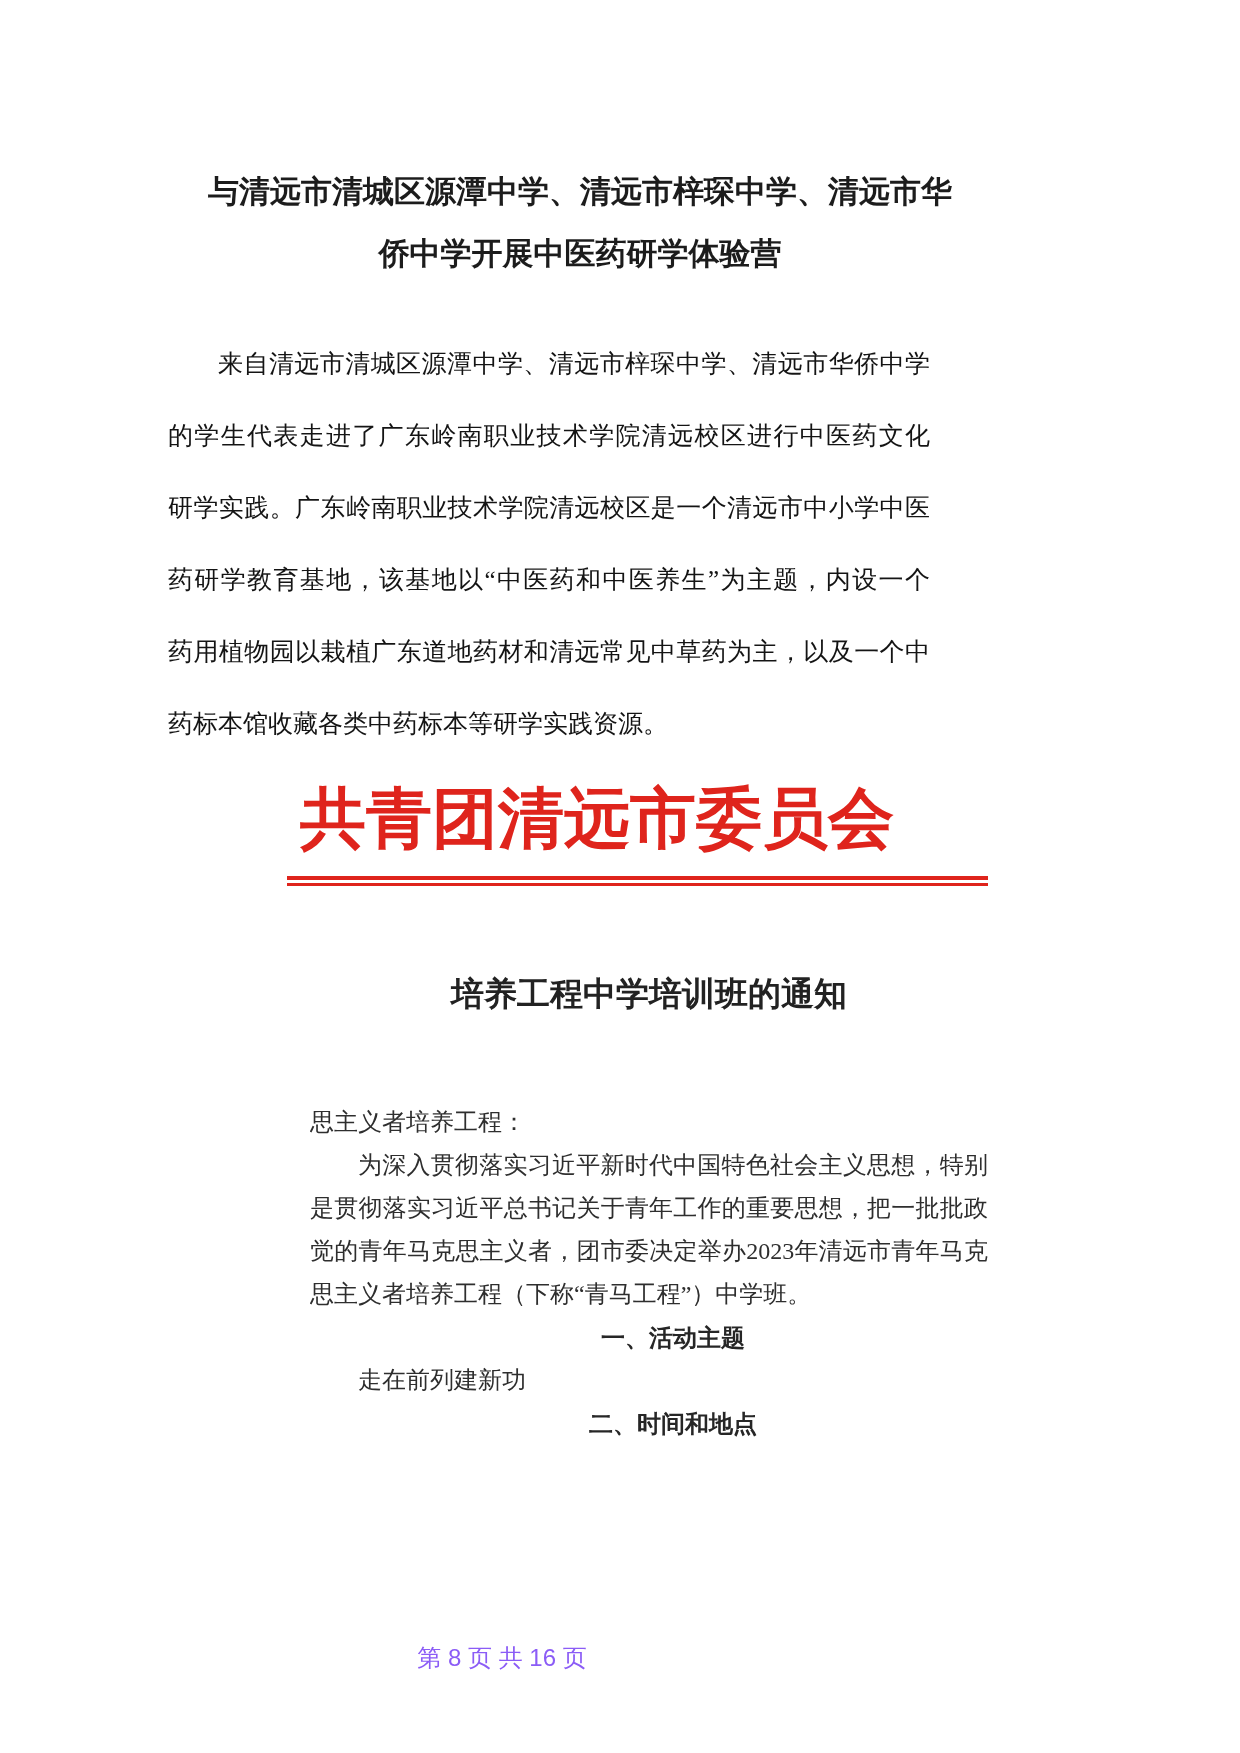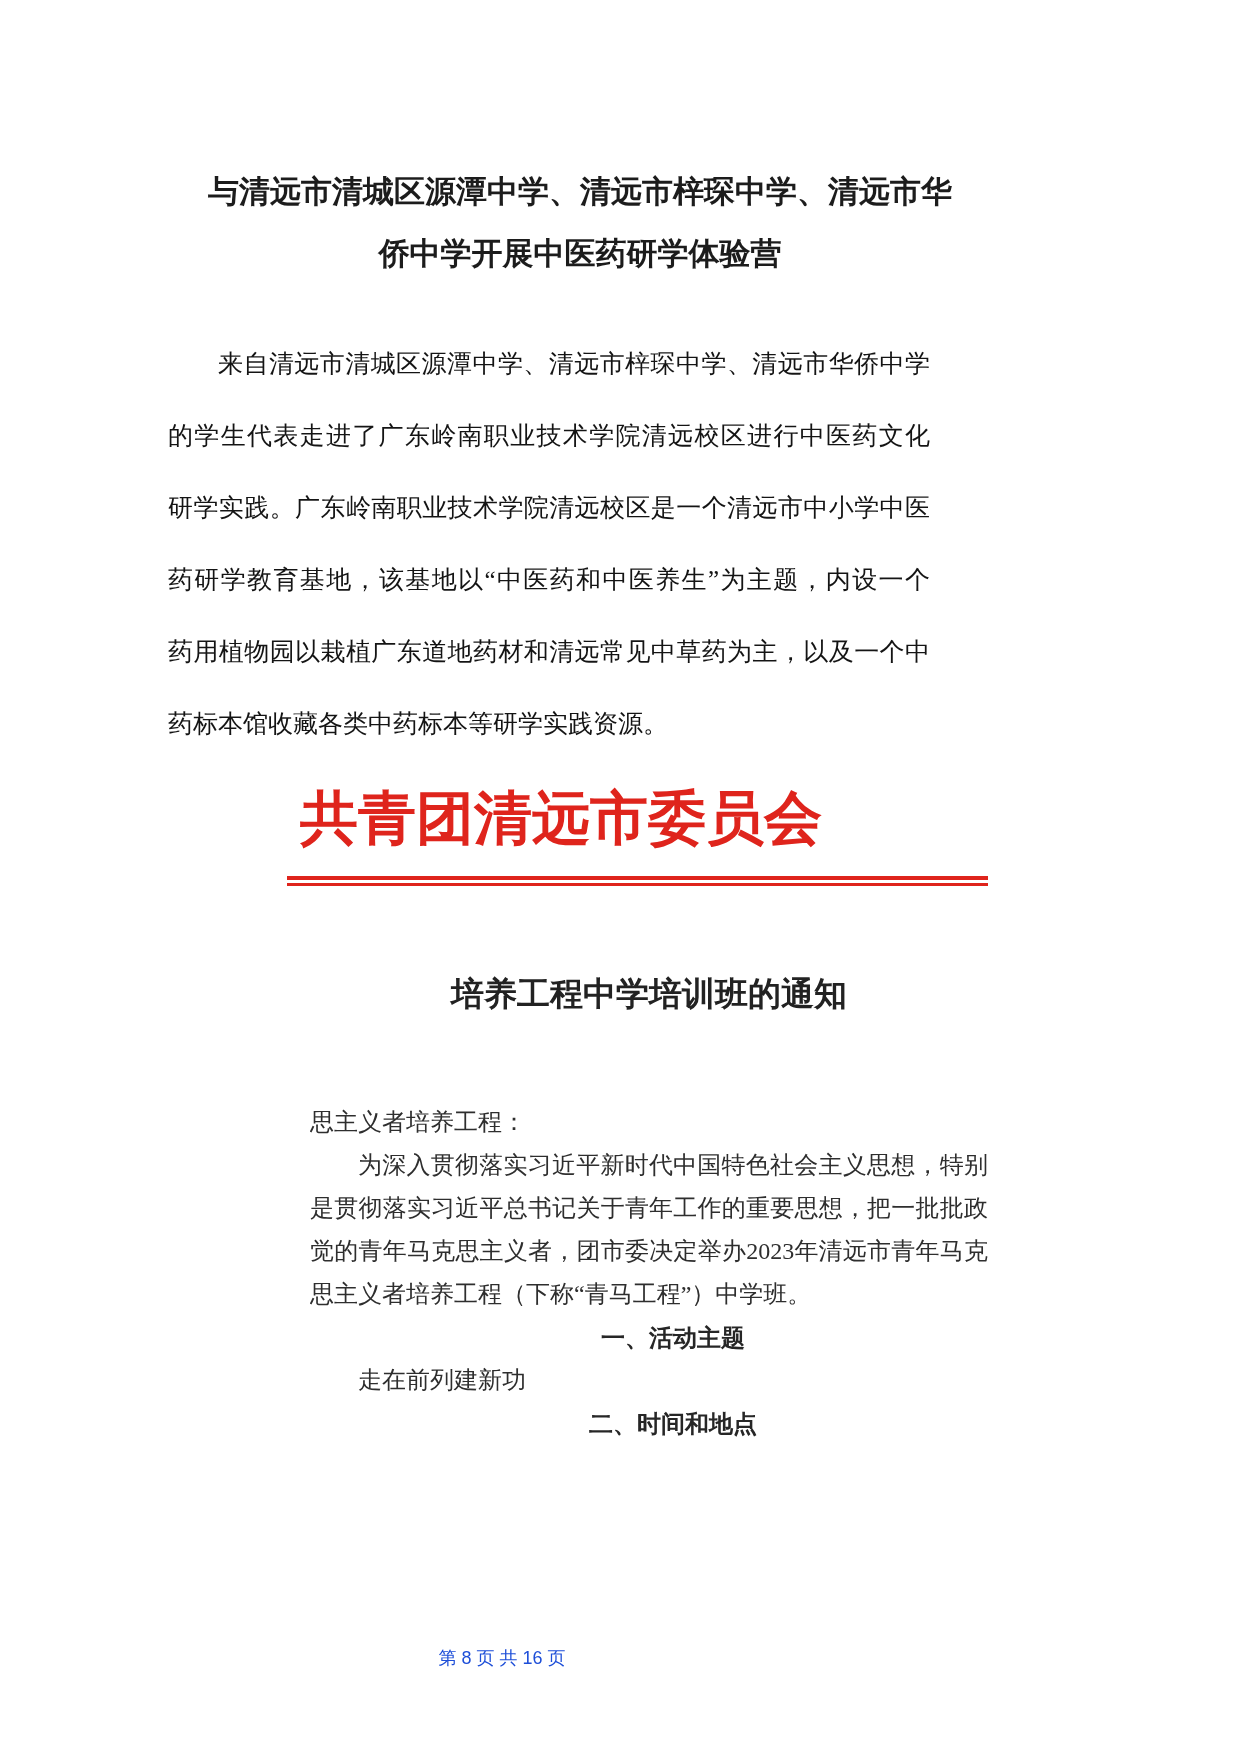--- a/index.html
+++ b/index.html
@@ -44,21 +44,21 @@
 
   
   .letterhead-name {
     position: absolute;
     top: 756px;
     left: 300px;
     width: 650px;
     white-space: nowrap;
     font-family: "Liberation Serif", serif;
     font-weight: bold;
-    font-size: 58px;
+    font-size: 66px;
     line-height: 84px;
     letter-spacing: 0px;
     color: #df241c;
   }
   .letterhead-rule {
     position: absolute;
     top: 855px;
     left: 287px;
     width: 701px;
     height: 3px;
@@ -107,23 +107,23 @@
   .notice-theme { text-indent: 2em; }
 
   
   .footer {
     position: absolute;
     top: 1622px;
     left: 0;
     width: 1004px;
     text-align: center;
     font-family: "Liberation Sans", sans-serif;
-    font-size: 18px;
+    font-size: 24px;
     line-height: 30px;
-    color: #1d4ed8;
+    color: #8b5cf6;
   }
 </style>
 </head>
 <body>
 
 <div class="page">
 
   <div class="doc-title">
     <div>与清远市清城区源潭中学、清远市梓琛中学、清远市华</div>
     <div>侨中学开展中医药研学体验营</div>

